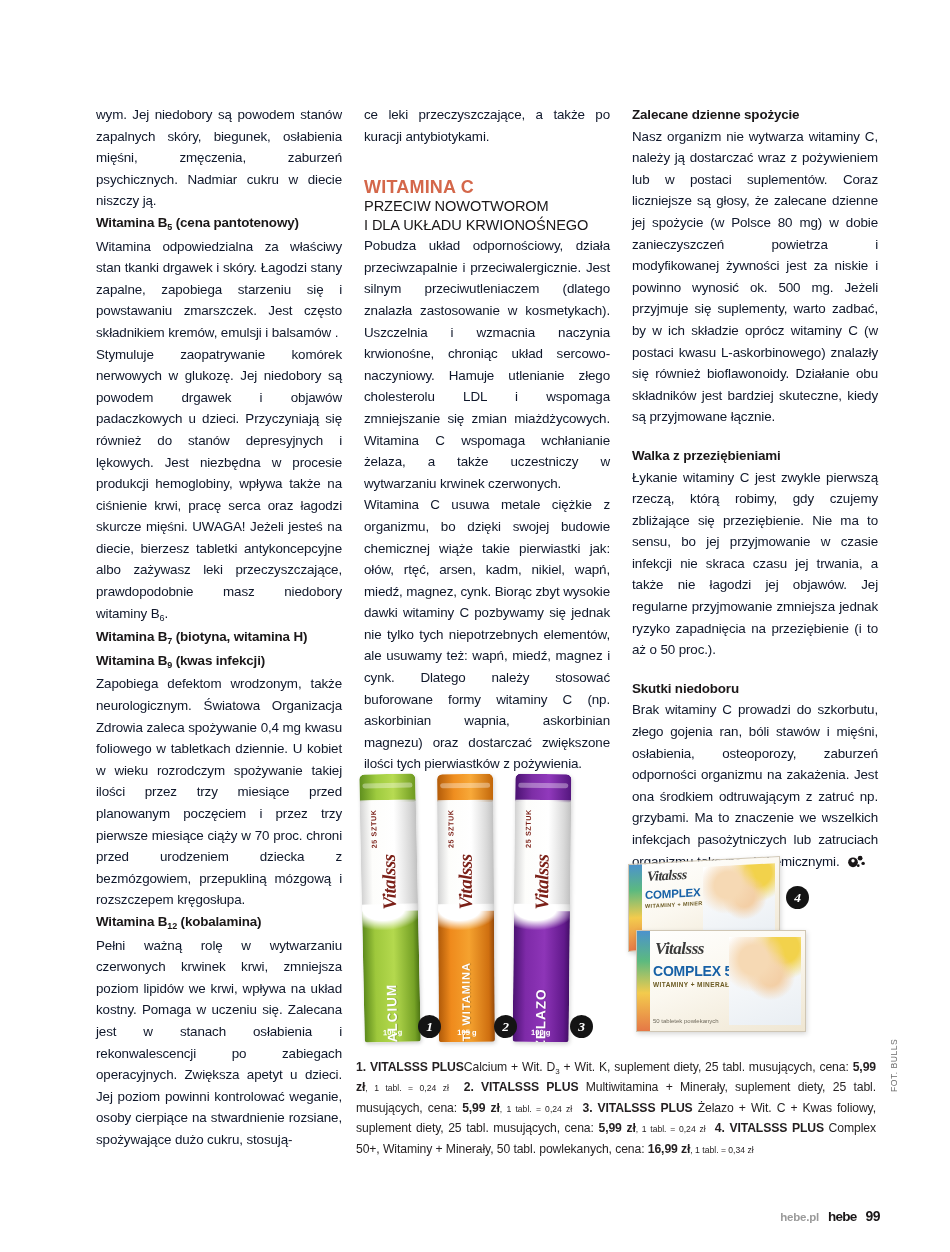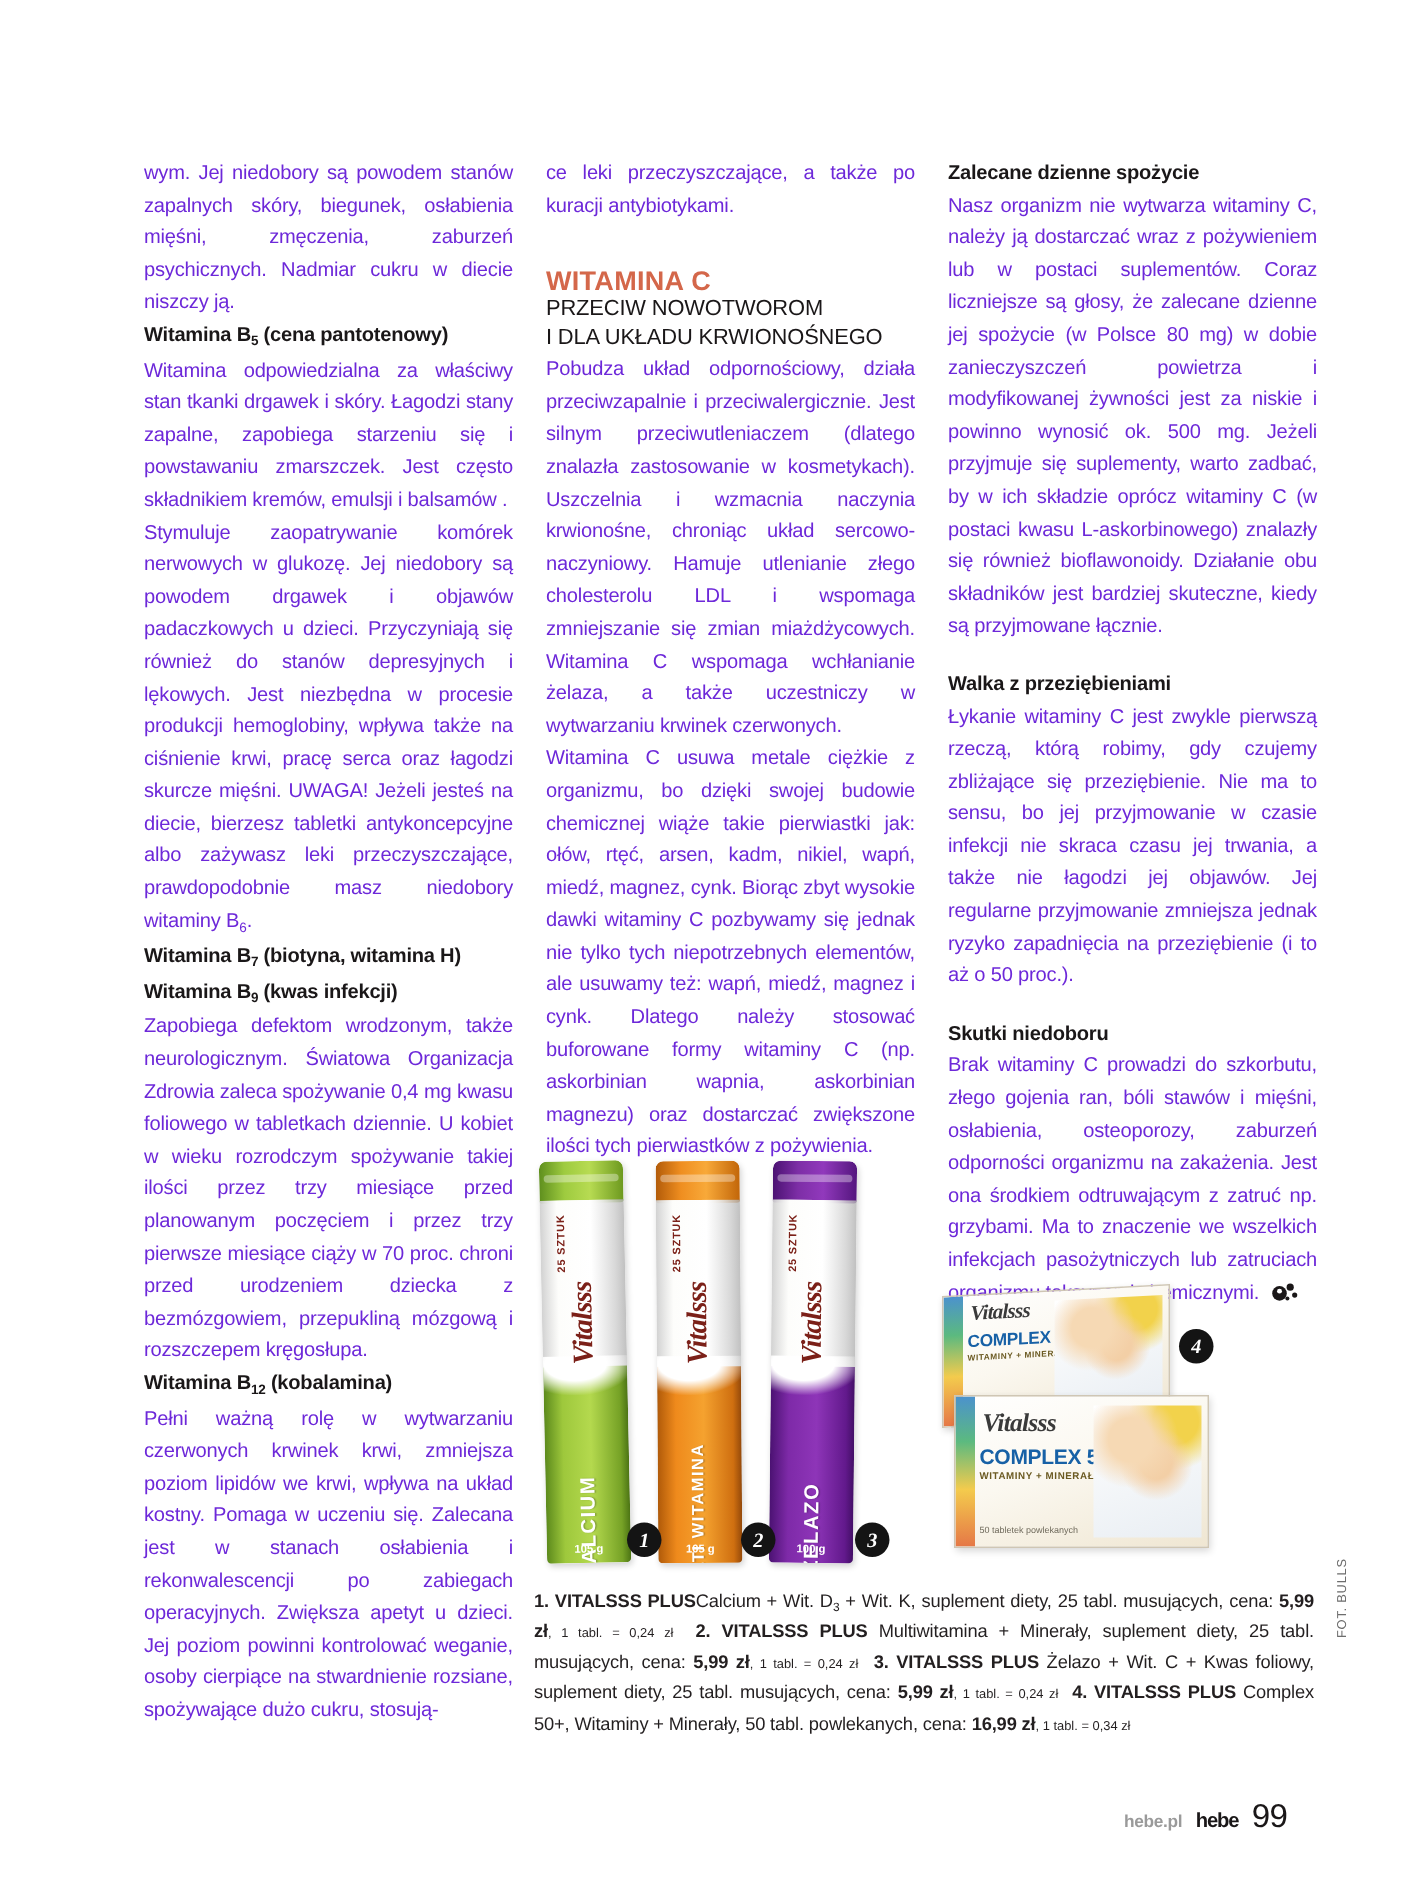--- a/index.html
+++ b/index.html
@@ -32,21 +32,21 @@
     flex: 0 0 246px;
   }
 
   p.body, p.lead {
     margin: 0;
     font-size: 13.4px;
     line-height: 21.6px;
     text-align: justify;
     text-justify: inter-word;
     hyphens: manual;
-    color: #6d28d9;
+    color: #0f172a;
     letter-spacing: -0.12px;
   }
   p.body + p.body { margin-top: 0; }
 
   h3.sub {
     margin: 0;
     font-size: 13.4px;
     line-height: 21.6px;
     font-weight: bold;
     color: #1a1718;
@@ -305,29 +305,29 @@
     transform-origin: left top;
     font-size: 8.6px;
     letter-spacing: 0.5px;
     color: #6d6d6d;
     white-space: nowrap;
   }
 
   
   .footer {
     position: absolute;
-    right: 92px;
+    right: 70px;
     bottom: 28px;
     display: flex;
     align-items: baseline;
     gap: 9px;
   }
   .footer .site { font-size: 11.5px; color: #9a9a9a; font-weight: bold; letter-spacing: -0.2px; }
   .footer .logo { font-size: 13.5px; color: #1a1718; font-weight: bold; letter-spacing: -0.8px; }
-  .footer .pageno { font-size: 22px; color: #1a1718; font-weight: normal; letter-spacing: -0.5px; text-align: right; }
+  .footer .pageno { font-size: 14px; color: #1a1718; font-weight: bold; letter-spacing: -0.5px; text-align: right; }
 </style>
 </head>
 <body>
 
 <div class="page">
 
   <div class="columns">
 
     <div class="col">
       <p class="body">wym. Jej niedobory są powodem stanów zapalnych skóry, biegunek, osłabienia mięśni, zmęczenia, zaburzeń psychicznych. Nadmiar cukru w diecie niszczy ją.</p>

